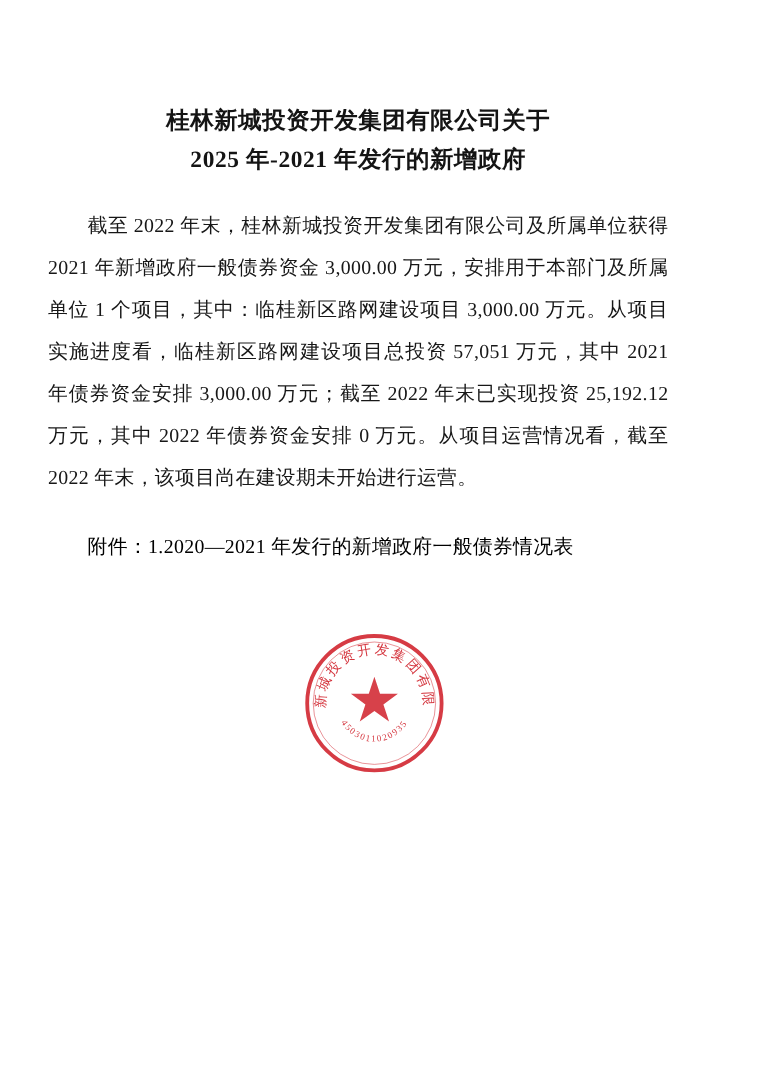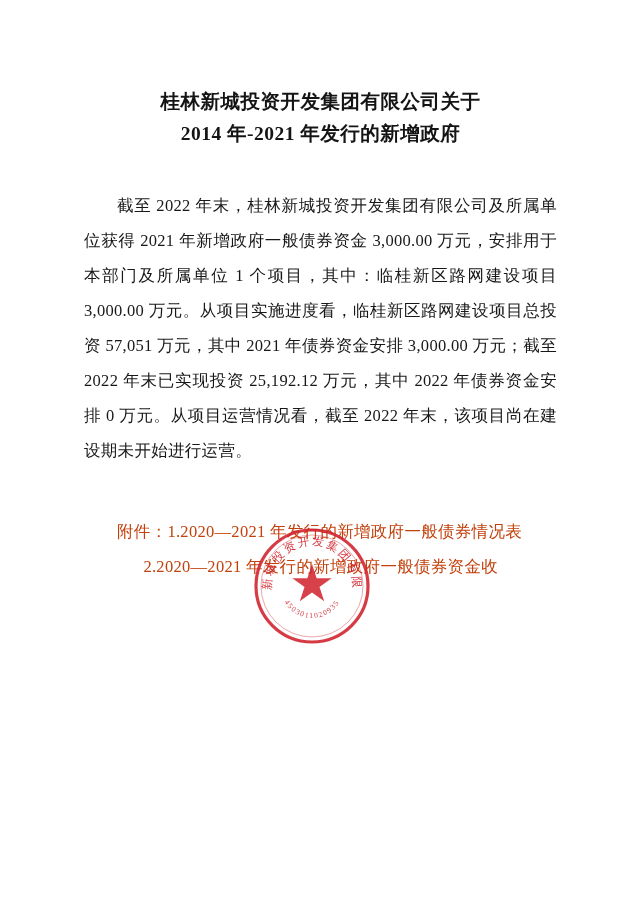--- a/index.html
+++ b/index.html
@@ -13,51 +13,51 @@
     font-family: "Liberation Serif", "DejaVu Serif", serif;
     color: #1a1a1a;
     overflow: hidden;
     position: relative;
   }
   .page {
     position: relative;
     width: 641px;
     height: 908px;
     box-sizing: border-box;
-    padding: 86px 84px 0 84px;
+    padding: 86px 84px 0 40px;
   }
   .doc-title {
     text-align: center;
     font-size: 19.5px;
     font-weight: bold;
     line-height: 32px;
     letter-spacing: 0.5px;
     color: #141414;
   }
   .doc-title div {
     white-space: nowrap;
   }
   .body-text {
-    margin-top: 38px;
+    margin-top: 20px;
     font-size: 16.5px;
     line-height: 35px;
     text-align: justify;
     text-justify: inter-ideograph;
     letter-spacing: 0.3px;
     color: #171717;
   }
   .body-text .indent {
     text-indent: 2em;
   }
   .attachments {
-    margin-top: 46px;
+    margin-top: 23px;
     font-size: 16.5px;
     line-height: 35px;
     letter-spacing: 0.3px;
-    color: #c2410c;
+    color: #000000;
     position: relative;
     z-index: 1;
   }
   .attachments .att-line-1 {
     text-indent: 2em;
   }
   .attachments .att-line-2 {
     padding-left: 3.6em;
   }
   .attachments .att-line-3 {
@@ -80,30 +80,29 @@
     font-family: "Liberation Serif", serif;
   }
 </style>
 </head>
 <body>
 
 <div class="page">
 
   <div class="doc-title">
     <div>桂林新城投资开发集团有限公司关于</div>
-    <div>2014 年-2021 年发行的新增政府</div>
+    <div>2025 年-2021 年发行的新增政府</div>
   </div>
 
   <div class="body-text">
     <p class="indent">截至 2022 年末，桂林新城投资开发集团有限公司及所属单位获得 2021 年新增政府一般债券资金 3,000.00 万元，安排用于本部门及所属单位 1 个项目，其中：临桂新区路网建设项目 3,000.00 万元。从项目实施进度看，临桂新区路网建设项目总投资 57,051 万元，其中 2021 年债券资金安排 3,000.00 万元；截至 2022 年末已实现投资 25,192.12 万元，其中 2022 年债券资金安排 0 万元。从项目运营情况看，截至 2022 年末，该项目尚在建设期未开始进行运营。</p>
   </div>
 
   <div class="attachments">
     <div class="att-line-1">附件：1.2020—2021 年发行的新增政府一般债券情况表</div>
-    <div class="att-line-2">2.2020—2021 年发行的新增政府一般债券资金收</div>
   </div>
 
   <div class="seal">
     <svg width="120" height="120" viewBox="0 0 120 120" aria-hidden="true">
       <defs>
         <path id="sealTopArc" d="M 19,60 A 41,41 0 0 1 101,60"></path>
         <path id="sealBottomArc" d="M 28,60 A 32,32 0 0 0 92,60"></path>
       </defs>
       <circle cx="60" cy="60" r="56" fill="none" stroke="#d0202a" stroke-width="3.2" opacity="0.88"></circle>
       <circle cx="60" cy="60" r="51" fill="none" stroke="#d0202a" stroke-width="0.8" opacity="0.5"></circle>

